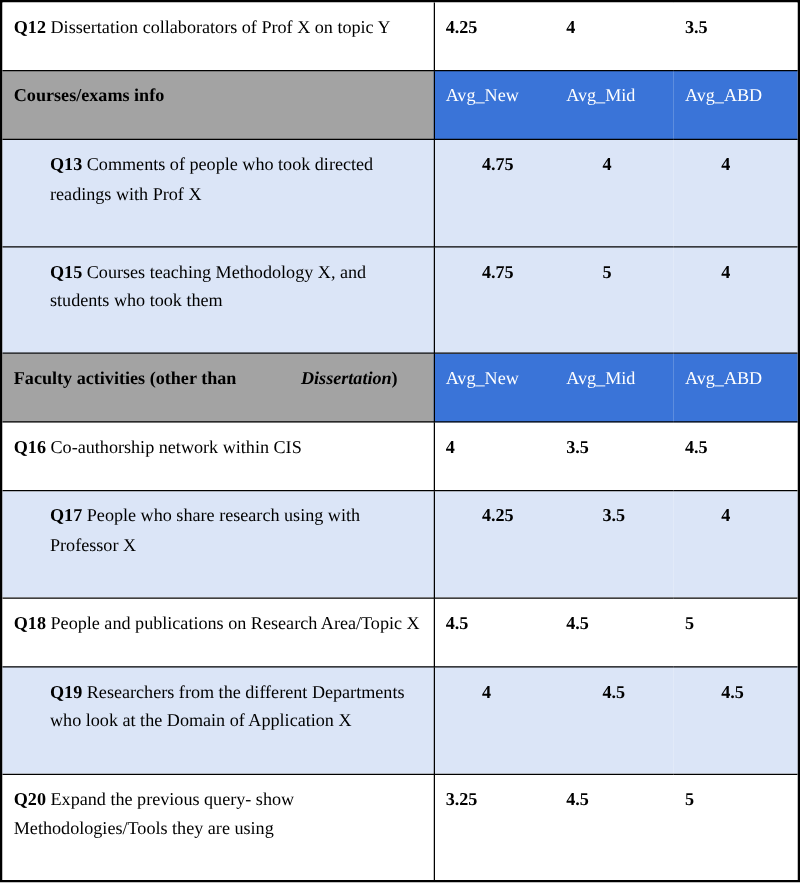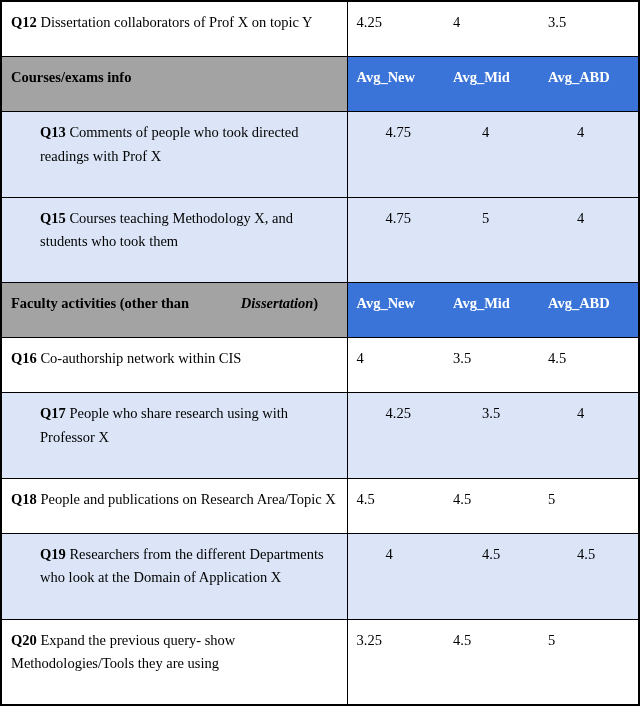--- a/index.html
+++ b/index.html
@@ -44,40 +44,40 @@
   col.c-c { width: 99px; }
 
   
   tr.qrow-blue td { background: #dbe5f7; padding-left: 38px; }
   tr.qrow-white td { background: #ffffff; }
 
   tr.qrow td.qcell {
     border-right: 1px solid #000000;
   }
   tr.qrow td.vcell {
-    font-weight: normal;
+    font-weight: bold;
     border-right: none;
   }
   .qlabel {
     font-weight: bold;
   }
   .qtext {
     font-weight: normal;
   }
 
   
   tr.section td.sec-title {
     background: #a3a3a3;
     font-weight: bold;
     border-right: 1px solid #000000;
   }
   tr.section td.sec-head {
     background: #3a74d8;
     color: #ffffff;
-    font-weight: bold;
+    font-weight: normal;
     border-right: none;
   }
   .ital {
     font-style: italic;
     margin-left: 48px;
   }
 </style>
 </head>
 <body>
 

